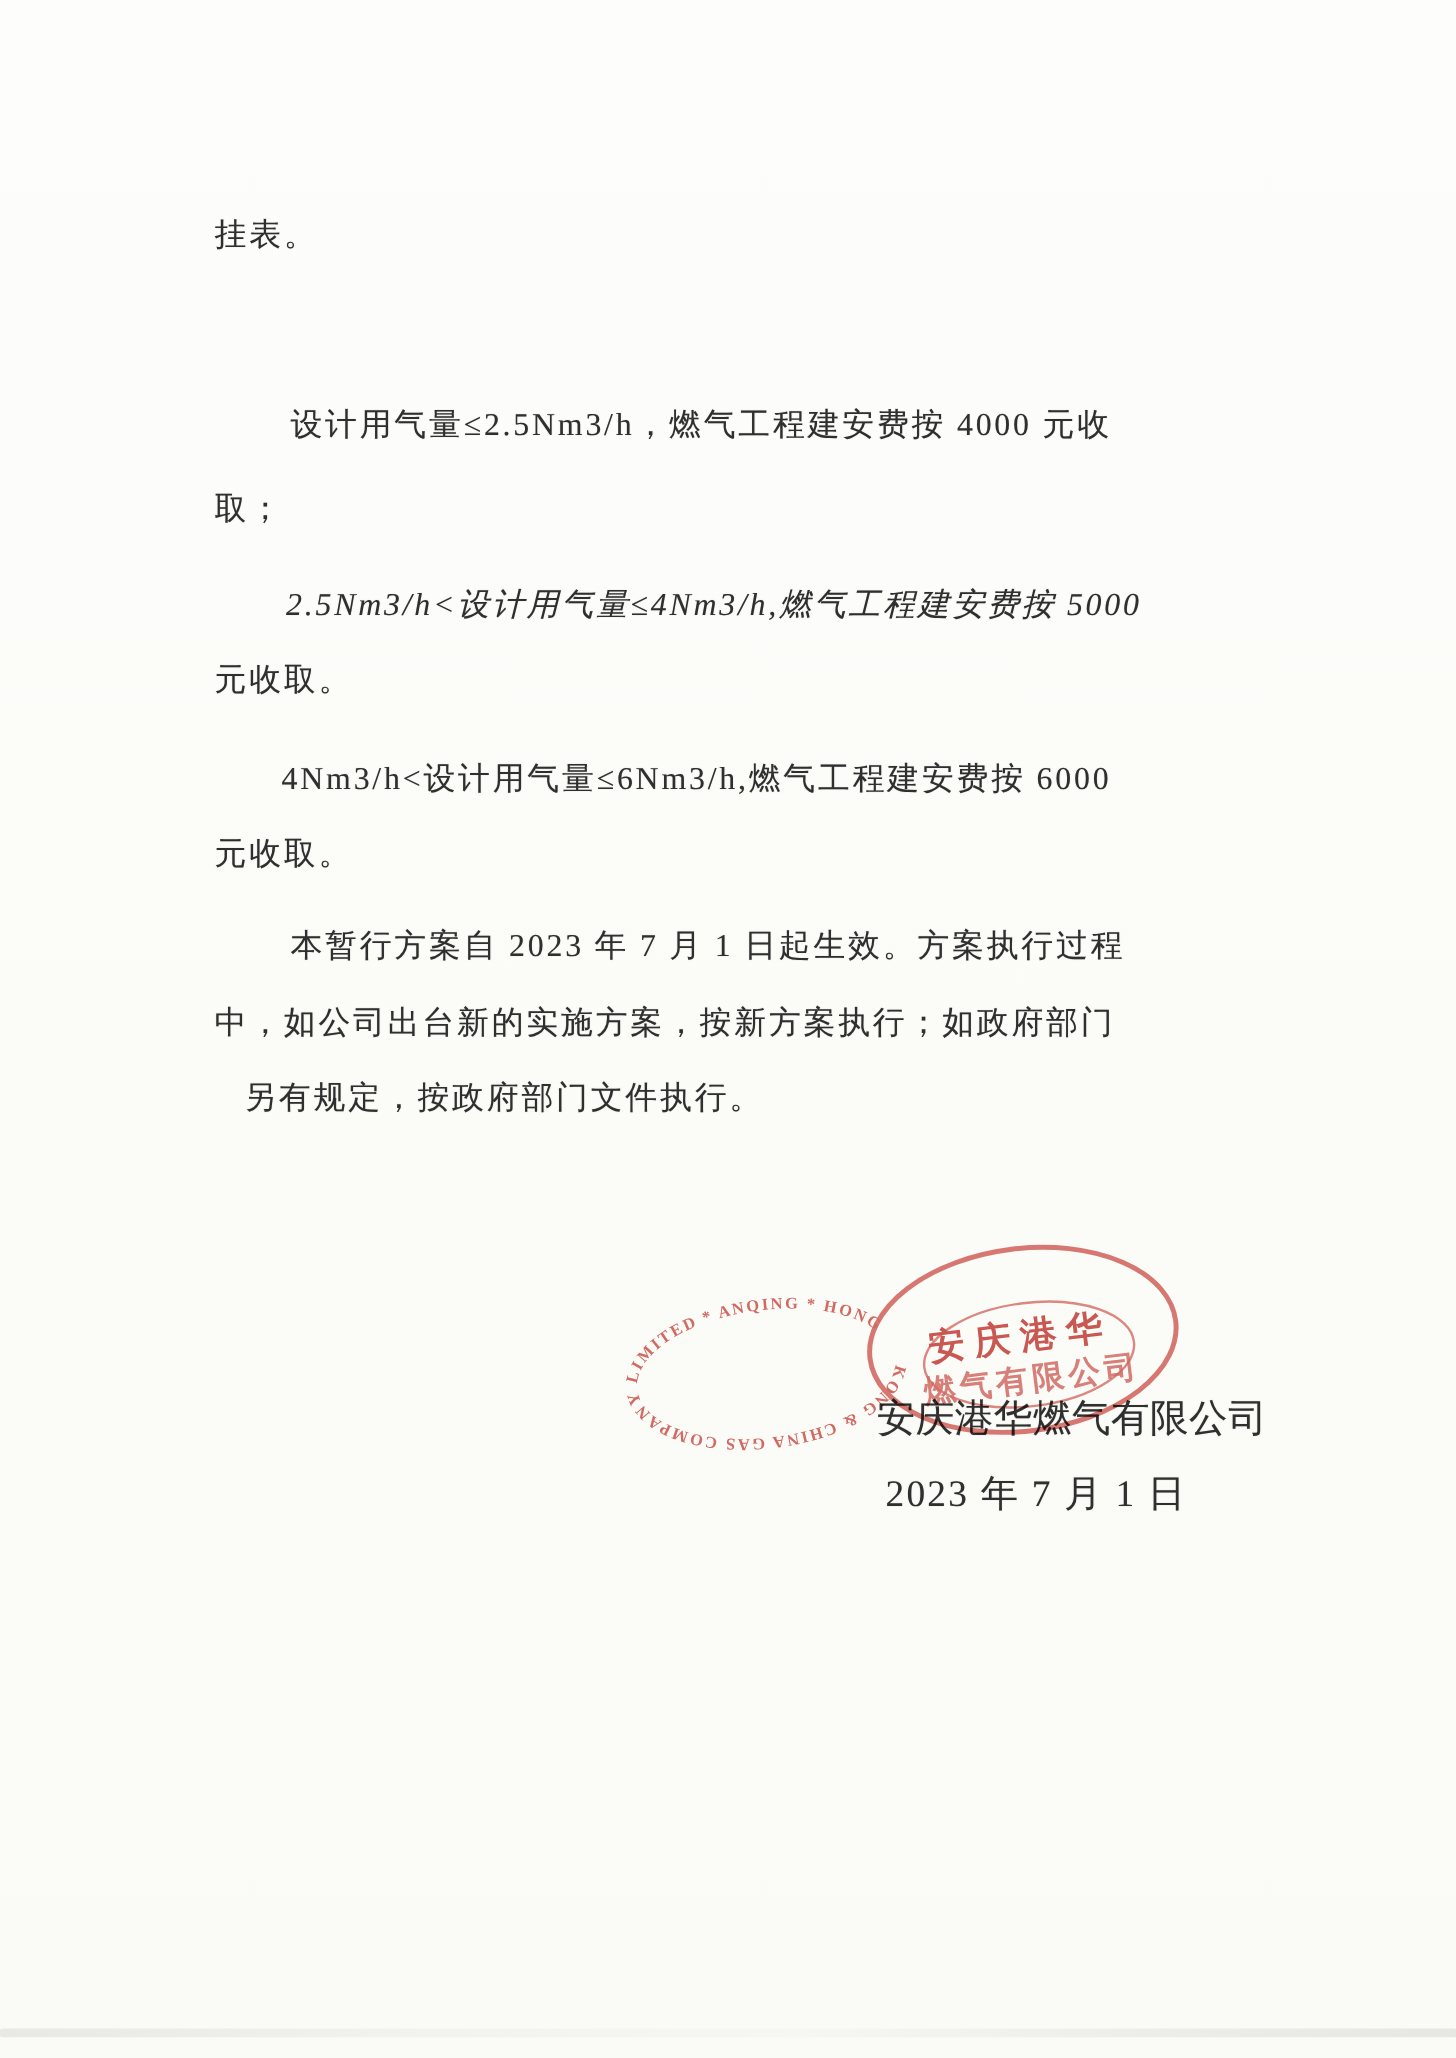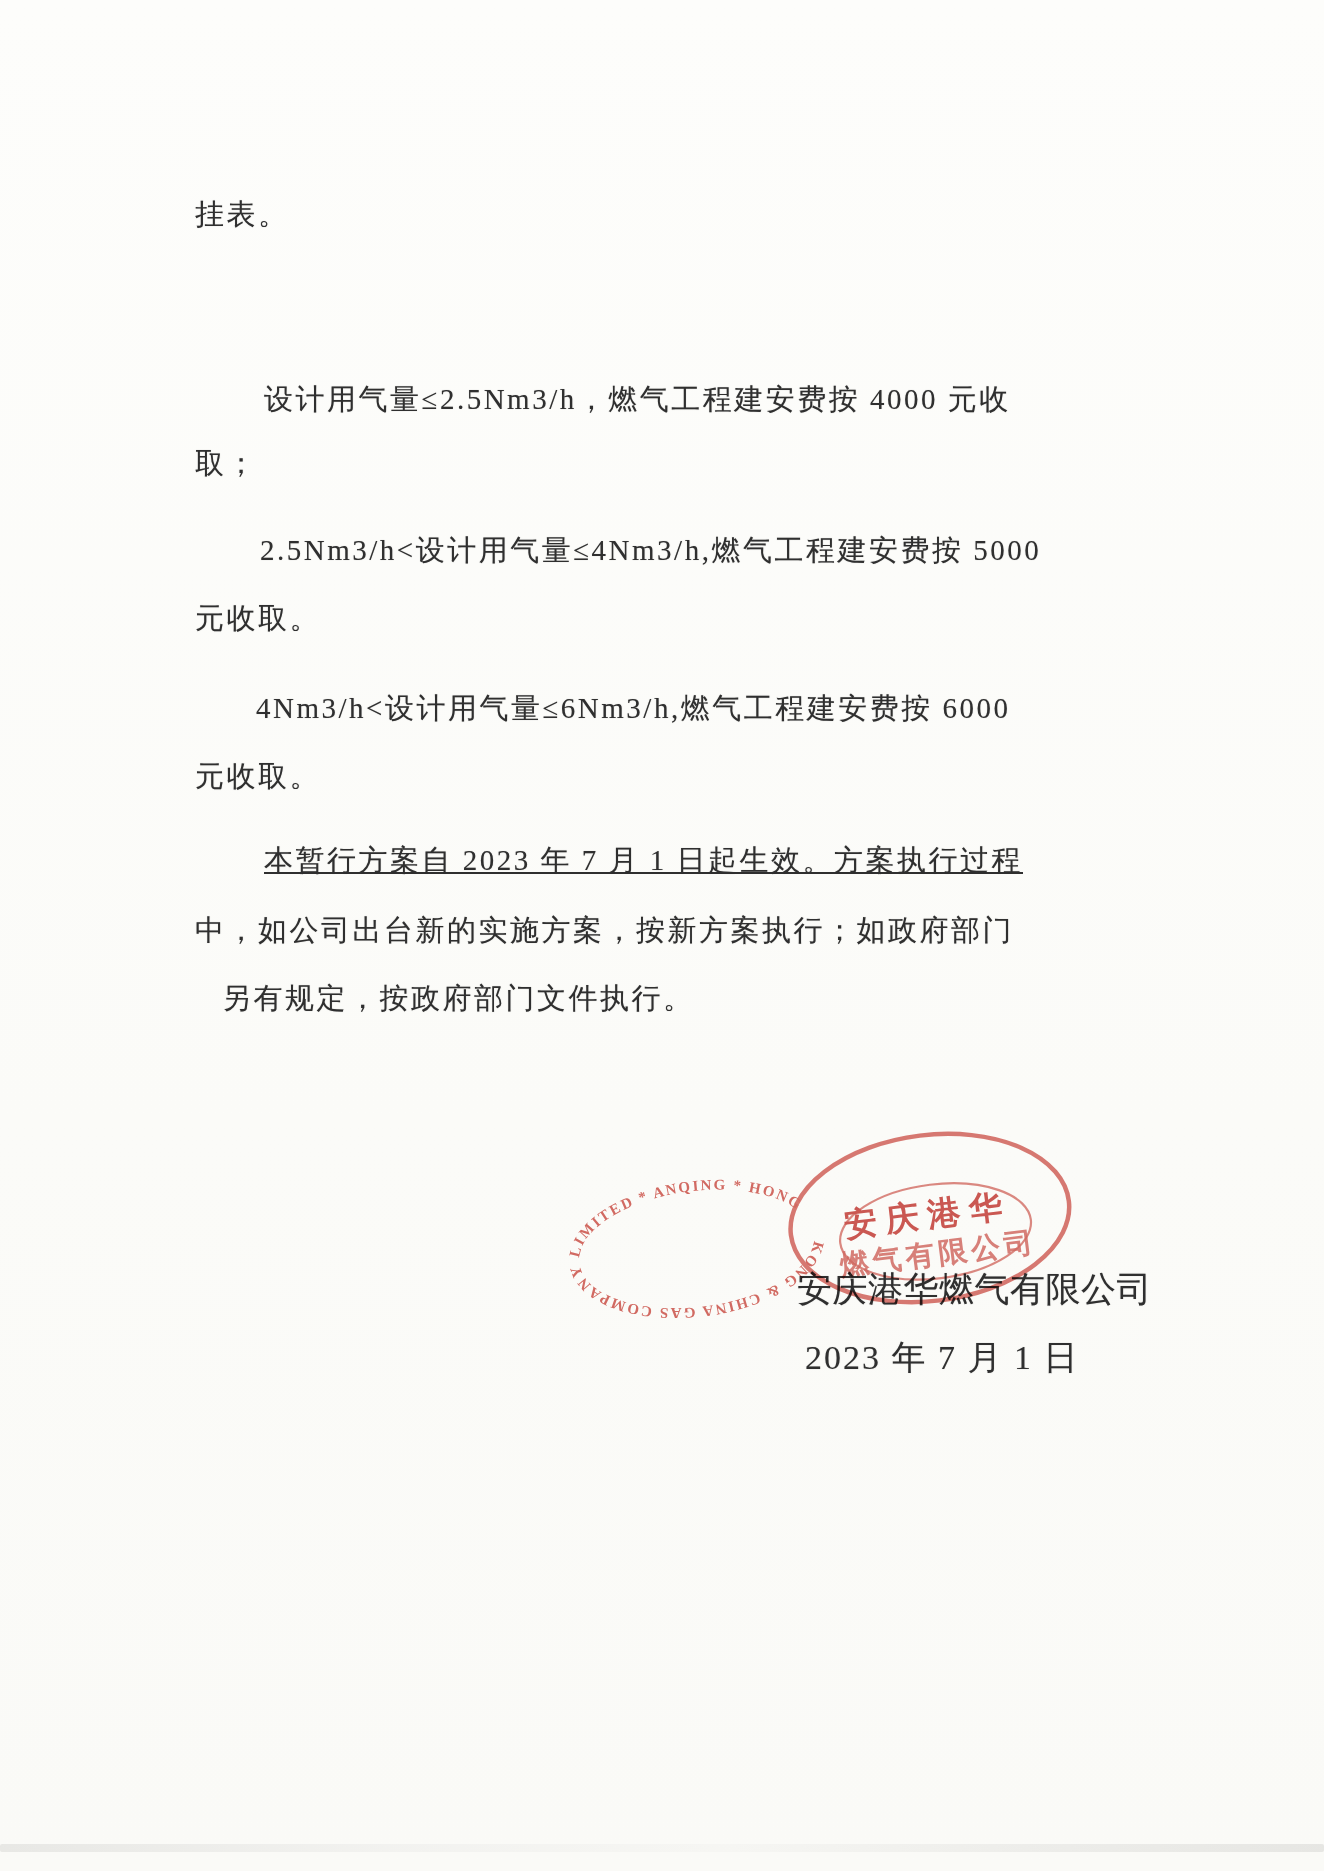--- a/index.html
+++ b/index.html
@@ -26,27 +26,27 @@
     position:absolute;
     font-size:29px;
     letter-spacing:2.5px;
     line-height:1.1;
     color:#2f2f2f;
     white-space:nowrap;
     text-shadow:0 0 1px rgba(60,60,60,.35);
   }
   .l1 {left:195px;top:170px;}
   .l2 {left:264px;top:262px;}
-  .l3 {left:264px;top:355px;text-align:right;}
+  .l3 {left:264px;top:342px;text-align:right;}
   .l4 {left:195px;top:419px;}
-  .l5 {left:260px;top:506px;}
+  .l5 {left:260px;top:506px;font-style:italic;}
   .l6 {left:195px;top:574px;}
   .l7 {left:256px;top:664px;}
   .l8 {left:195px;top:732px;}
-  .l9 {left:264px;top:816px;text-decoration:underline;}
+  .l9 {left:264px;top:816px;}
   .l10{left:195px;top:886px;}
   .l11{left:195px;top:954px;margin-left:27px;}
 
   .sig-company{
     position:absolute;left:765px;top:1231px;
     font-size:35px;letter-spacing:0.5px;color:#2f2f2f;white-space:nowrap;
     text-shadow:0 0 1px rgba(60,60,60,.35);
     z-index:1;
     margin-left:32px;
   }

